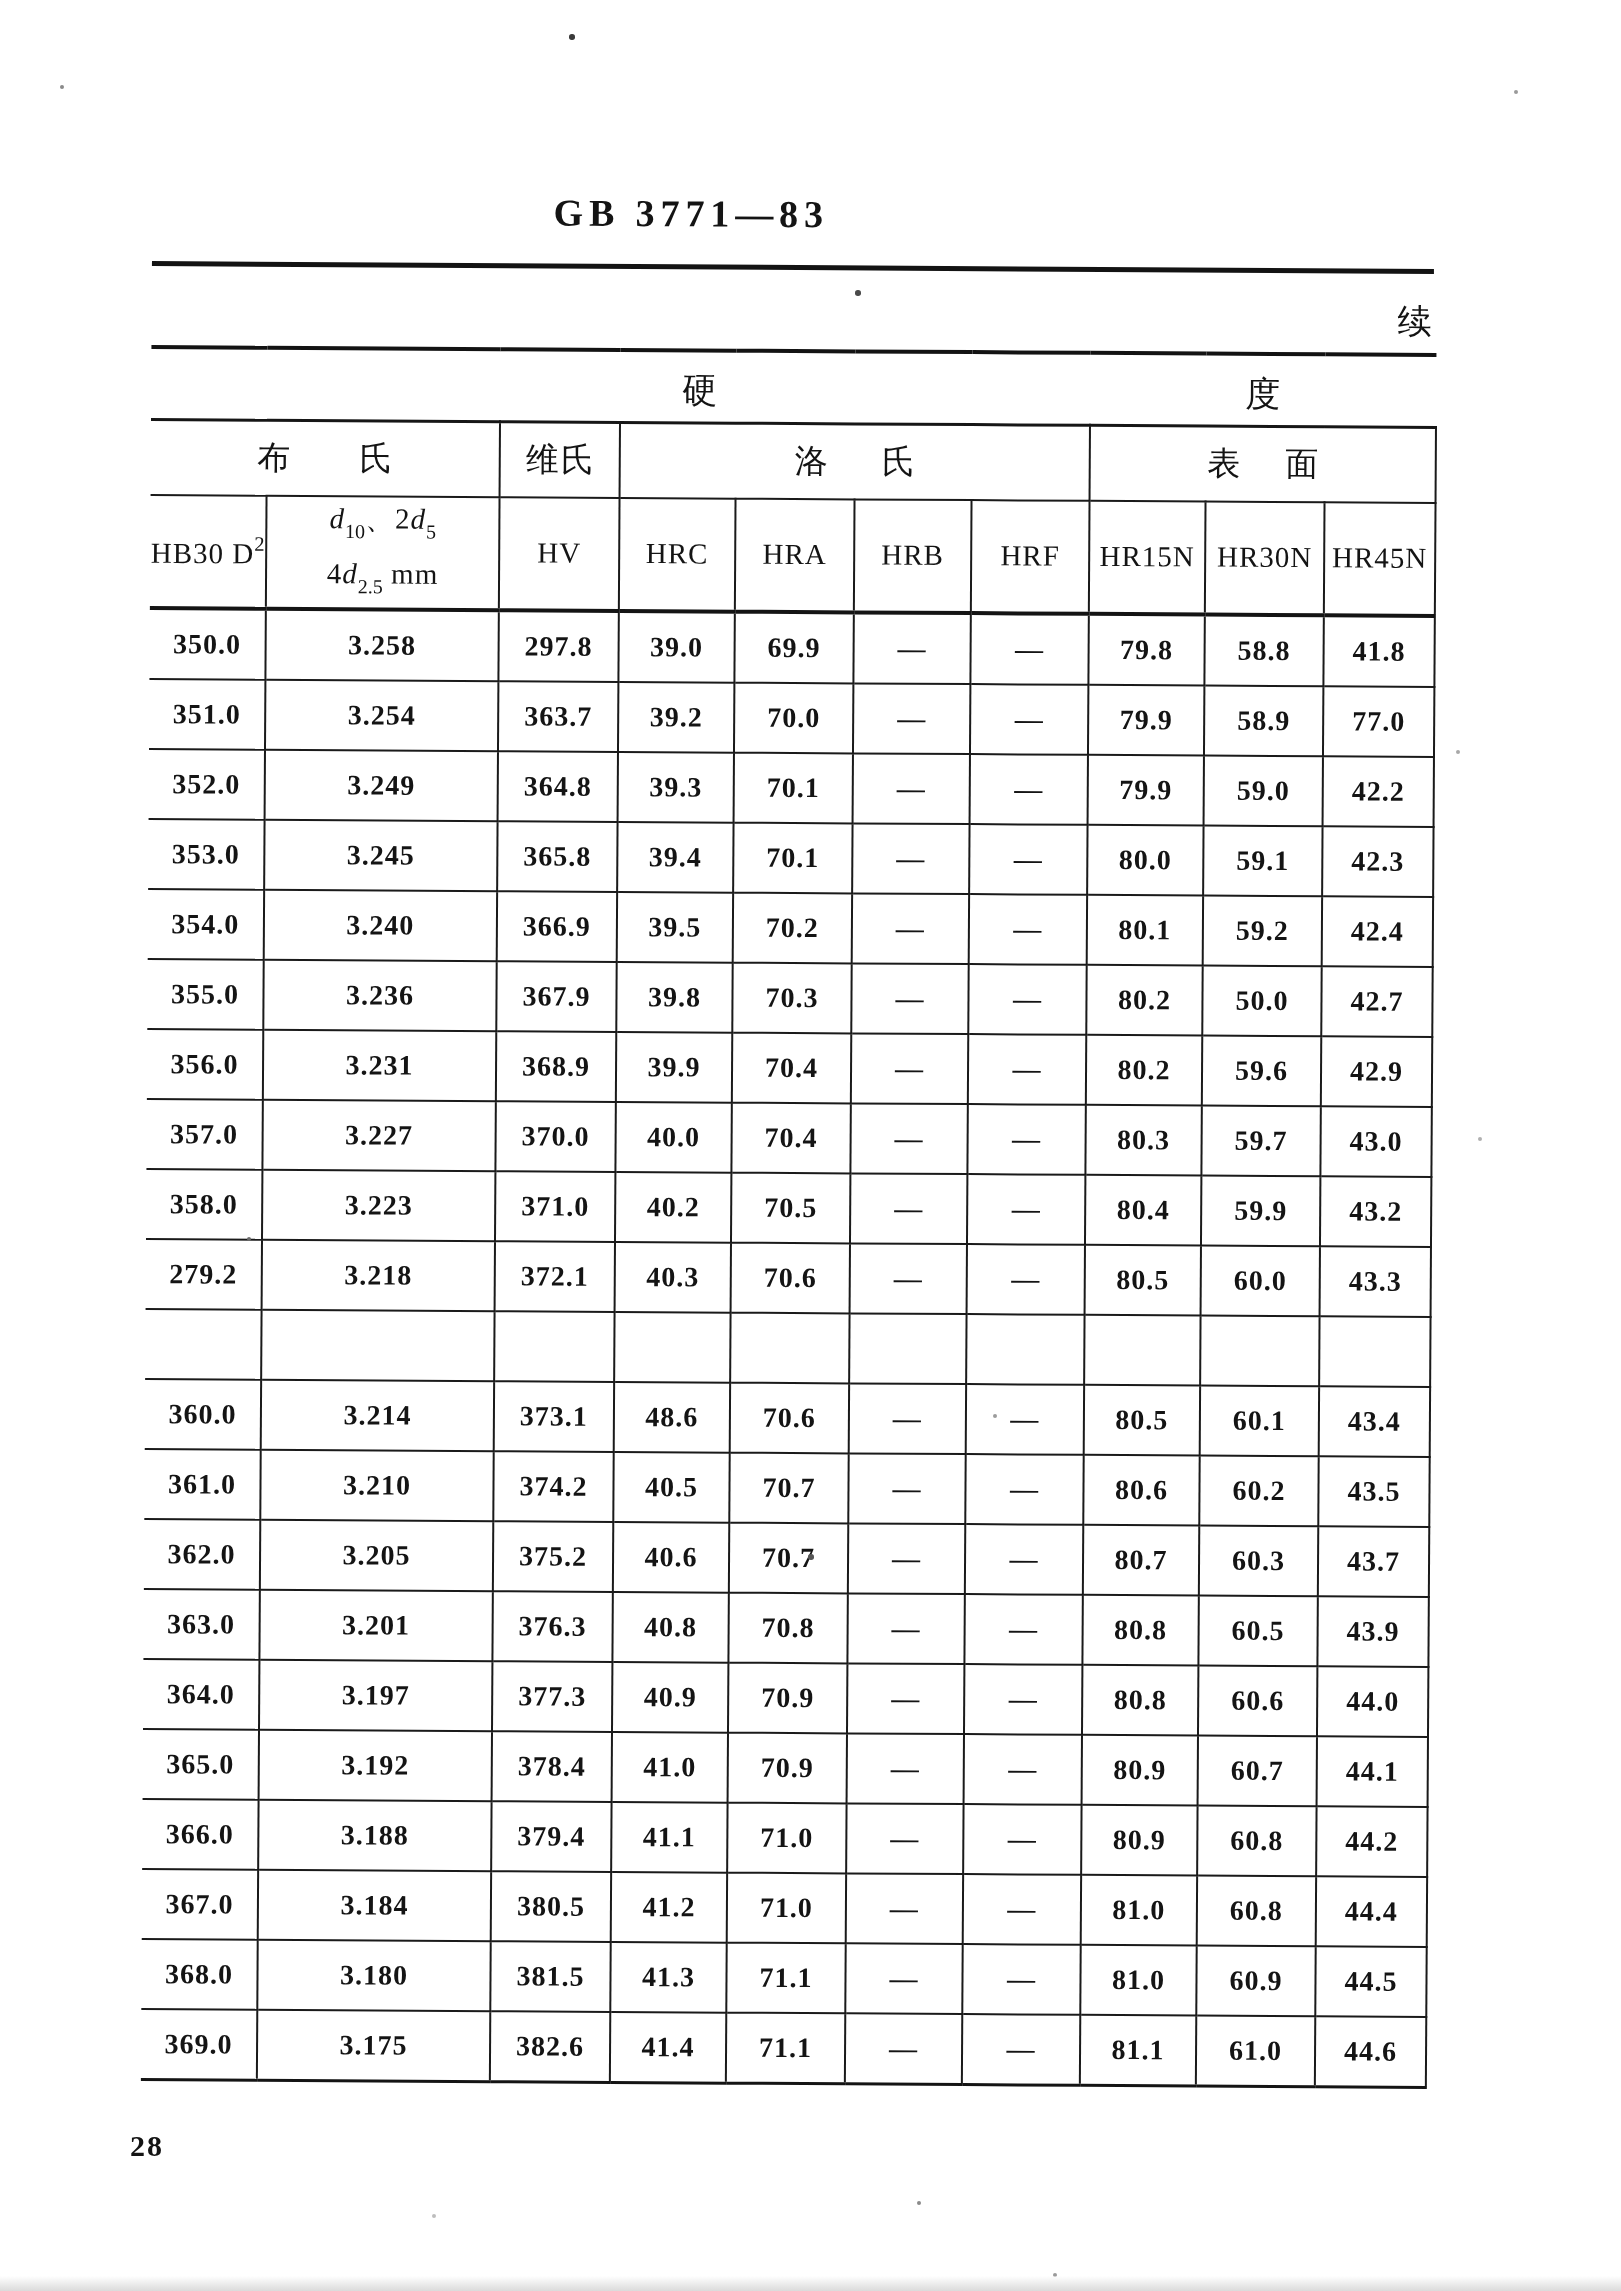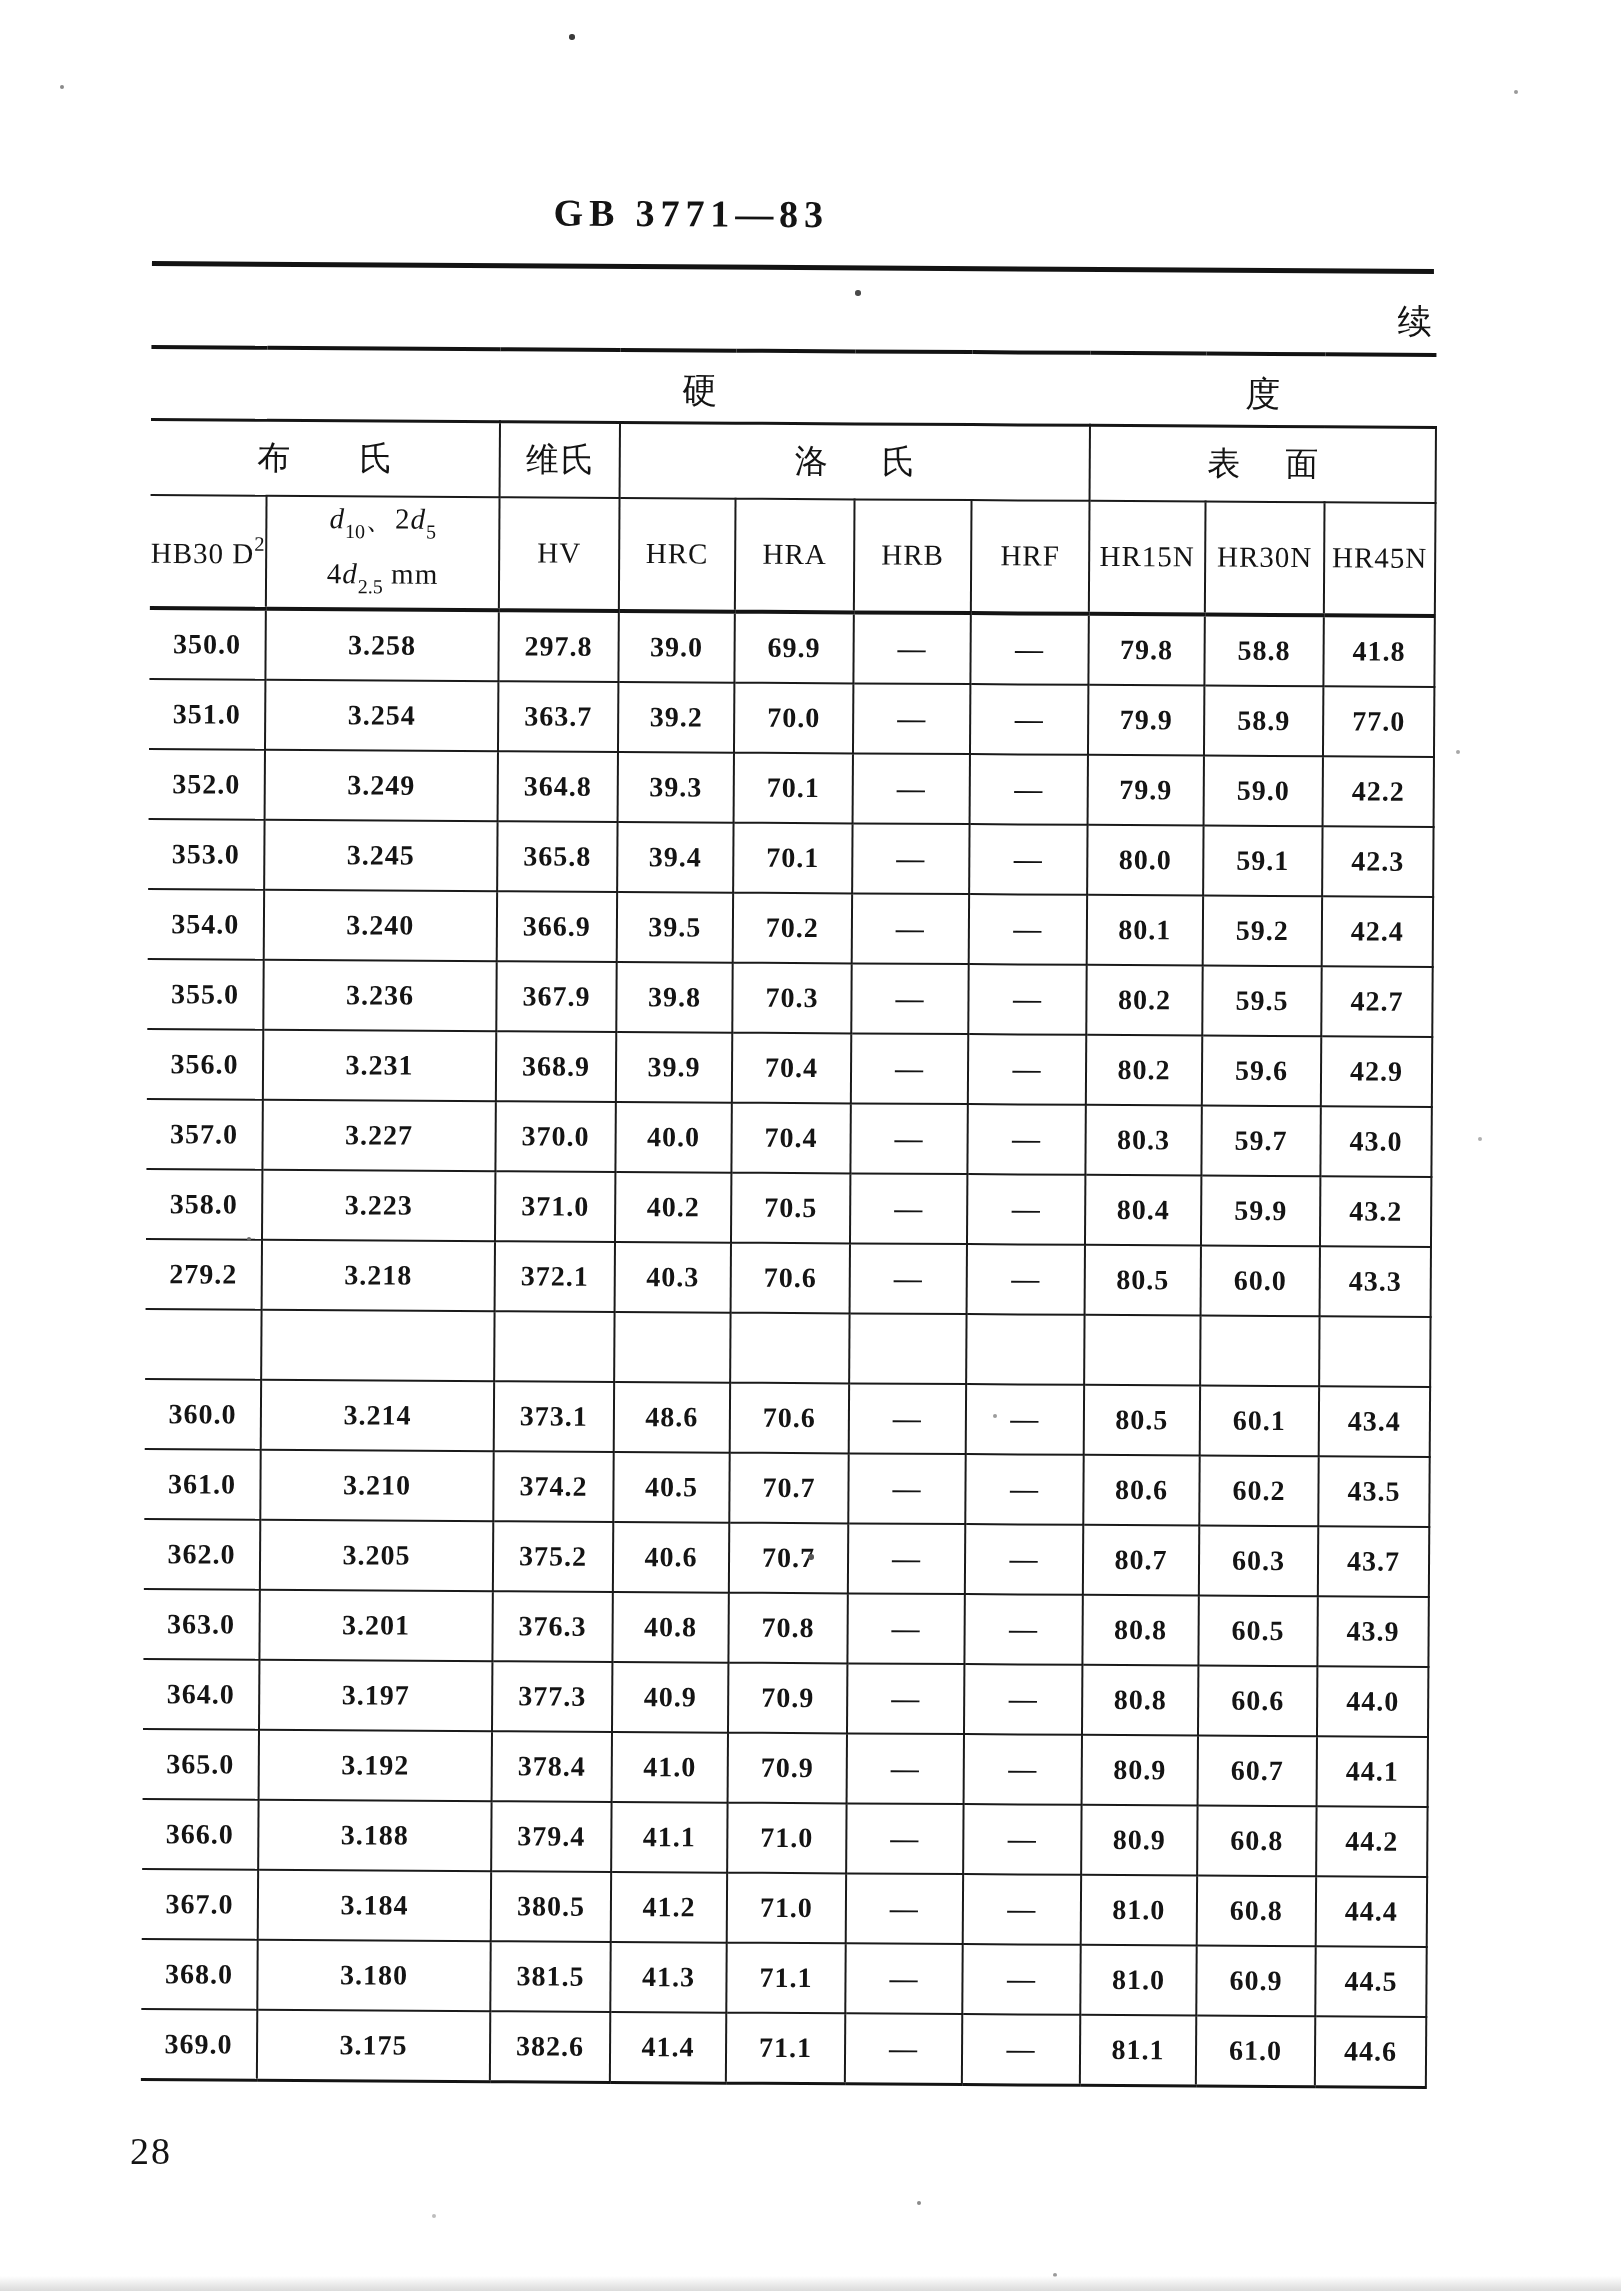--- a/index.html
+++ b/index.html
@@ -49,21 +49,21 @@
   .r-cols sub{font-size:20px;vertical-align:-9.8px;letter-spacing:0;}
   .r-cols i{font-style:italic;}
   .dline{line-height:42px;font-size:29px;white-space:nowrap;}
   
   tbody td{
     height:68px;border-bottom:2.9px solid #1a1a1a;border-right:2.9px solid #1a1a1a;
     font-size:28px;font-weight:700;letter-spacing:1px;
   }
   tbody tr:last-child td{border-bottom:3.9px solid #141414;text-align:center;}
   .page-number{
-    position:absolute;left:130px;top:2129px;font-size:38px;font-weight:400;letter-spacing:2px;
+    position:absolute;left:130px;top:2129px;font-size:30px;font-weight:700;letter-spacing:2px;
   }
   
   .specks{
     position:absolute;left:0;top:0;width:2px;height:2px;border-radius:50%;background:transparent;
     box-shadow:
       571px 36px 0 2px #3a3a3a,
       61px 86px 0 1px #8a8a8a,
       1515px 91px 0 1px #9a9a9a,
       857px 292px 0 2px #4a4a4a,
       248px 1238px 0 1px #6a6a6a,
@@ -220,21 +220,21 @@
         </tr>
         <tr>
           <td>355.0</td>
           <td>3.236</td>
           <td>367.9</td>
           <td>39.8</td>
           <td>70.3</td>
           <td>—</td>
           <td>—</td>
           <td>80.2</td>
-          <td>59.5</td>
+          <td>50.0</td>
           <td>42.7</td>
         </tr>
         <tr>
           <td>356.0</td>
           <td>3.231</td>
           <td>368.9</td>
           <td>39.9</td>
           <td>70.4</td>
           <td>—</td>
           <td>—</td>

